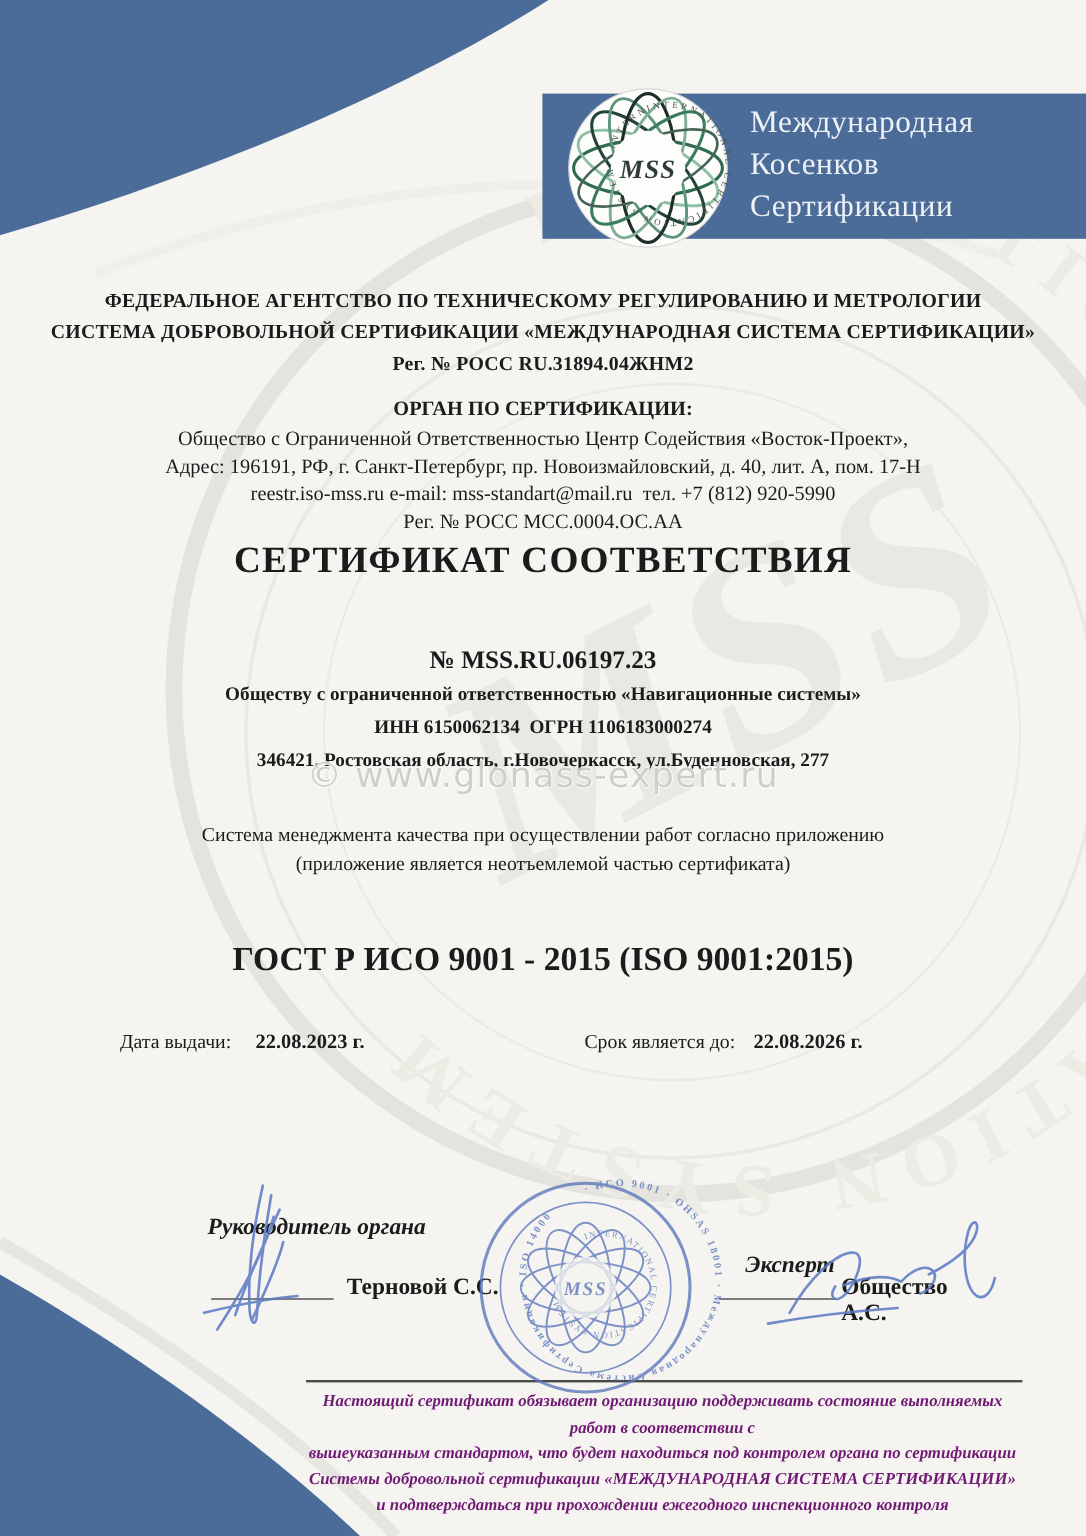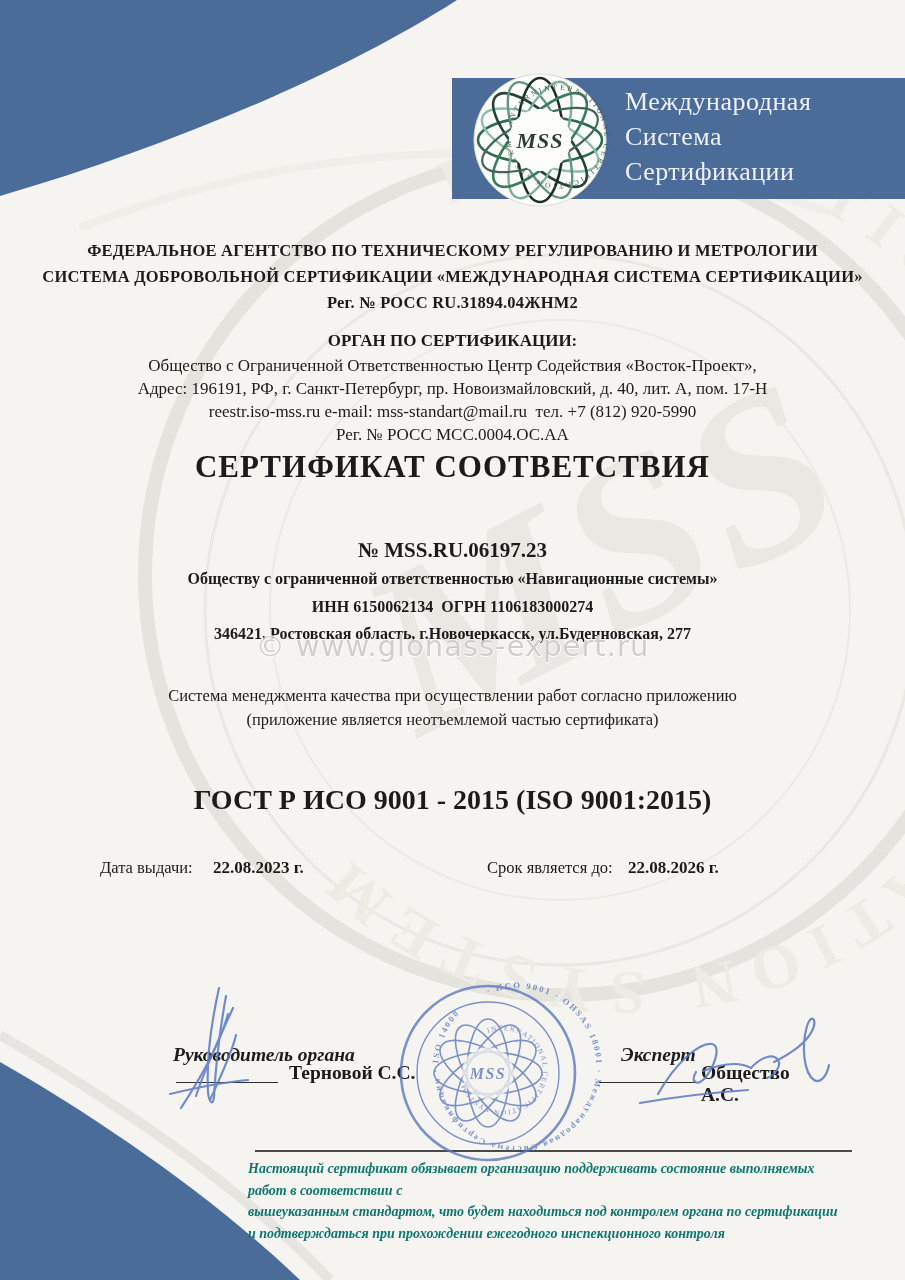--- a/index.html
+++ b/index.html
@@ -24,26 +24,26 @@
   .scope{top:684px;font-size:16.5px;line-height:23.5px;}
   .conforms{top:738px;font-size:17.5px;}
   .standard{top:784px;font-weight:bold;font-size:28px;}
   .dates{position:absolute;top:858px;left:0;width:905px;font-size:16.5px;}
   .dates .lbl{position:absolute;top:0;}
   .dates .val{position:absolute;top:0;font-weight:bold;font-size:17px;}
   .d1l{left:100px;} .d1v{left:213px;} .d2l{left:487px;} .d2v{left:628px;}
   .sig-label{position:absolute;font-style:italic;font-weight:bold;font-size:19.5px;z-index:3;}
   .sig-name{position:absolute;font-weight:bold;font-size:19.5px;z-index:3;}
   .sig-line{position:absolute;border-top:1.6px solid #2f2f2f;height:0;z-index:3;}
-  .head-label{left:173px;top:1044px;} .expert-label{left:585px;top:1044px;margin-left:36px;}
+  .head-label{left:173px;top:1012px;} .expert-label{left:585px;top:1044px;margin-left:36px;}
   .head-name{left:289px;top:1062px;}  .expert-name{left:701px;top:1062px;}
   .head-line{left:176px;top:1082px;width:102px;} .expert-line{left:599px;top:1082px;width:97px;}
   .footer-sep{position:absolute;left:255px;top:1150px;width:597px;border-top:2px solid #4a4a48;z-index:3;}
-  .footer-text{position:absolute;left:248px;top:1158px;width:608px;
-               font-style:italic;font-weight:bold;font-size:14px;line-height:21.6px;color:#0f766e;z-index:3;}
+  .footer-text{position:absolute;left:248px;top:1158px;width:608px;text-align:center;
+               font-style:italic;font-weight:bold;font-size:14px;line-height:21.6px;color:#701a75;z-index:3;}
   .glonass{position:absolute;left:50%;top:629px;transform:translateX(-50%);z-index:4;
            font-family:"DejaVu Sans", sans-serif;font-size:29px;letter-spacing:1px;
            color:rgba(158,157,152,0.50);
            text-shadow:0 1px 0 rgba(255,255,255,.95),0 -1px 0 rgba(255,255,255,.7),1px 0 0 rgba(255,255,255,.8);
            white-space:nowrap;}
   svg.fore{position:absolute;left:0;top:0;z-index:5;pointer-events:none;}
 </style>
 </head>
 <body>
 
@@ -66,21 +66,21 @@
 
     <text transform="translate(640,625) rotate(-27)" text-anchor="middle" font-family="Liberation Serif, serif" font-weight="bold" font-style="italic" font-size="235" letter-spacing="8" fill="#e9e8e3">MSS</text>
 
     <path d="M0,0 L457,0 C345,72 172,146 0,196 Z" fill="#4b6c99"></path>
     <path d="M0,1062 C98,1118 212,1196 300,1280 L0,1280 Z" fill="#4b6c99"></path>
   </svg>
 
   <div class="banner">
     <div class="banner-text">
       <div>Международная</div>
-      <div>Система</div>
+      <div>Косенков</div>
       <div>Сертификации</div>
     </div>
   </div>
 
   <svg class="logo" width="140" height="140" viewBox="0 0 140 140">
     <defs>
         <path id="logoring" d="M70,23 A47,47 0 1 1 69.95,23.02"></path>
       </defs>
     <circle cx="70" cy="70" r="66" fill="#fdfdfc" stroke="#d9d9d4" stroke-width="1"></circle>
     <g fill="none">
@@ -142,20 +142,21 @@
     <div class="sig-label expert-label">Эксперт</div>
     <div class="sig-line head-line"></div>
     <div class="sig-line expert-line"></div>
     <div class="sig-name head-name">Терновой С.С.</div>
     <div class="sig-name expert-name">Общество А.С.</div>
 
     <div class="footer-sep"></div>
     <div class="footer-text">
       <div>Настоящий сертификат обязывает организацию поддерживать состояние выполняемых работ в соответствии с</div>
       <div>вышеуказанным стандартом, что будет находиться под контролем органа по сертификации</div>
+      <div>Системы добровольной сертификации «МЕЖДУНАРОДНАЯ СИСТЕМА СЕРТИФИКАЦИИ»</div>
       <div>и подтверждаться при прохождении ежегодного инспекционного контроля</div>
     </div>
   </div>
 
   <div class="glonass">© www.glonass-expert.ru</div>
 
   <svg class="fore" width="905" height="1280" viewBox="0 0 905 1280">
     <defs>
       <path id="stampinner" d="M488,1033 A40,40 0 1 1 487.95,1033.02"></path>
       <path id="stampouter" d="M488,994 A79,79 0 1 1 487.95,994.02"></path>

